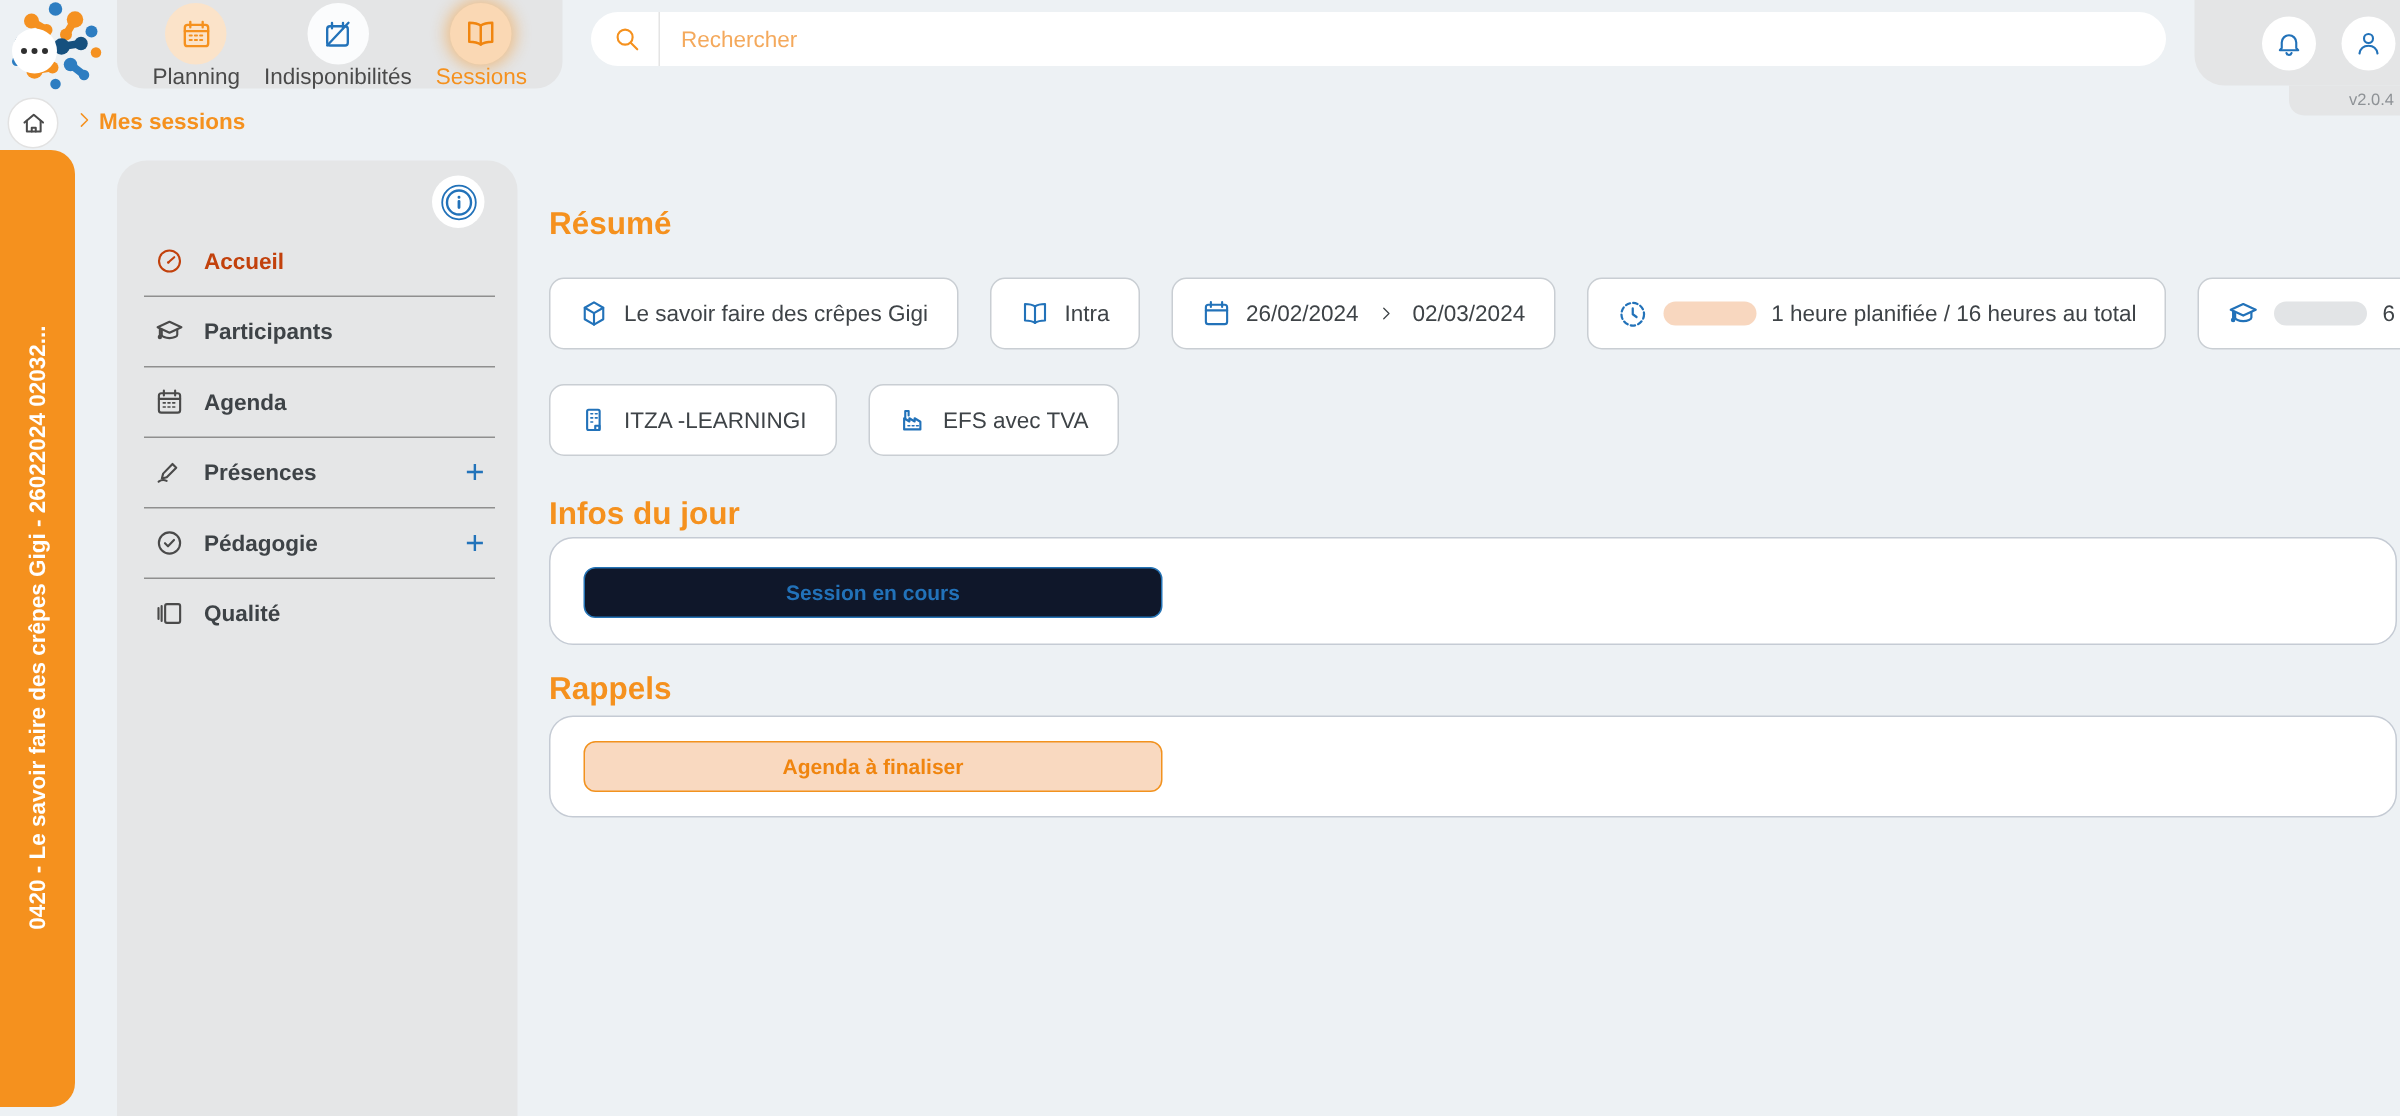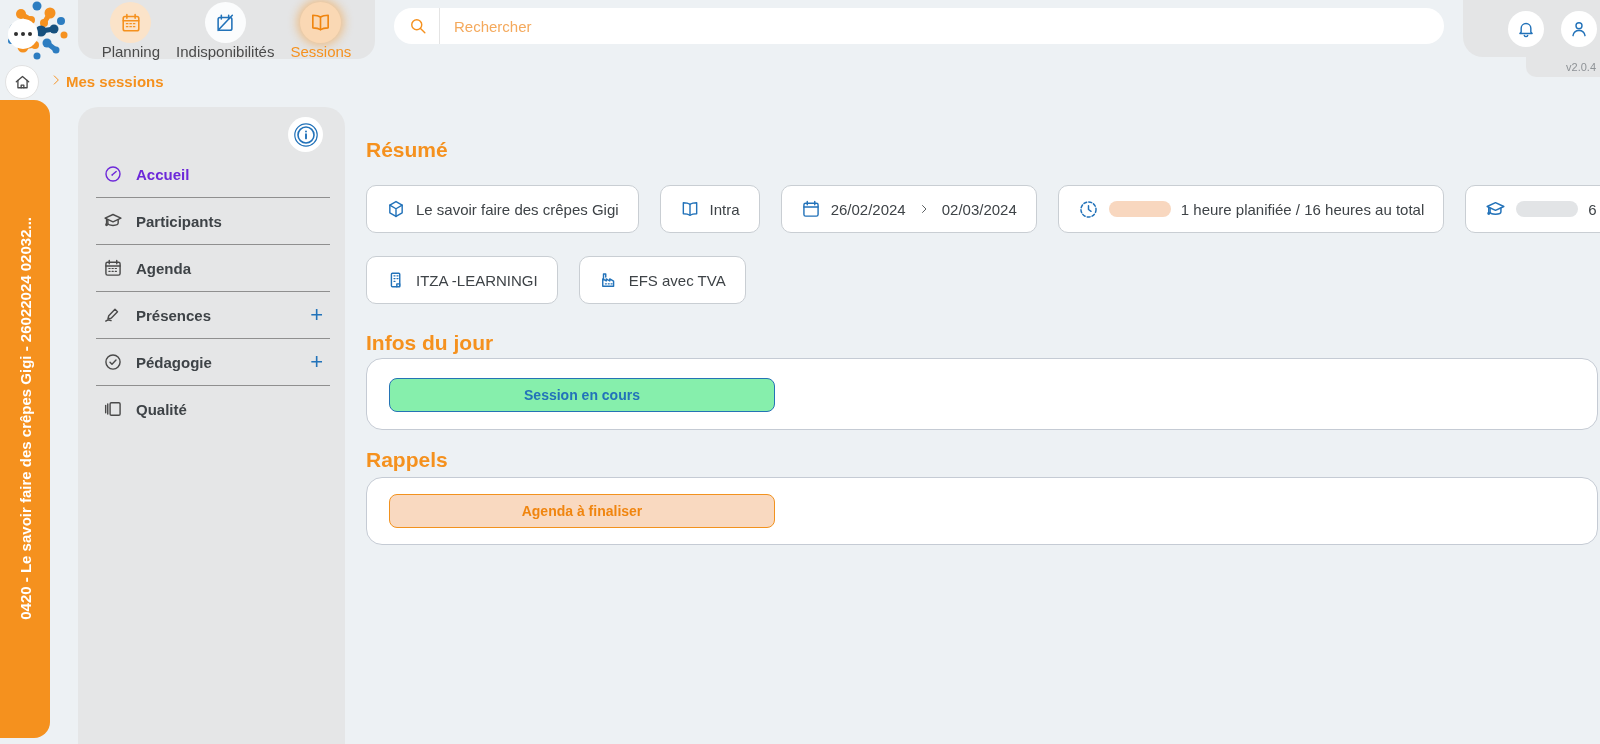--- a/index.html
+++ b/index.html
@@ -69,21 +69,21 @@
 
   
   .panel { position:absolute; left:78px; top:107px; width:267px; height:637px;
     background:#E5E6E7; border-radius:20px 20px 0 0; }
   .info-btn { position:absolute; right:22px; top:10px; width:35px; height:35px; border-radius:50%;
     background:#fff; color:#2272B9; display:flex; align-items:center; justify-content:center; cursor:pointer; }
   .menu { position:absolute; top:44px; left:0; right:0; }
   .menu-row { height:46px; display:flex; align-items:center; gap:13px; padding:0 22px 0 25px; cursor:pointer; }
   .menu-row .mi { color:#4A4A4A; display:flex; }
   .menu-row .ml { font-size:15px; font-weight:bold; color:#3E4347; }
-  .menu-row.active .mi, .menu-row.active .ml { color:#6d28d9; }
+  .menu-row.active .mi, .menu-row.active .ml { color:#c2410c; }
   .menu-plus { margin-left:auto; color:#2273BA; font-size:22px; font-weight:400; line-height:20px; cursor:pointer; }
   .sb-divider { height:1px; background:#8F8F8F; margin:0 15px 0 18px; }
 
   
   .sec-title { position:absolute; font-size:21px; font-weight:bold; color:#F5911E; }
   #t-resume { left:366px; top:138px; }
   #t-infos  { left:366px; top:331px; }
   #t-rappels{ left:366px; top:448px; }
 
   .chips { position:absolute; left:366px; display:flex; gap:21px; }
@@ -104,21 +104,21 @@
   .pill.green .fill { background:#43A53F; }
 
   .card { position:absolute; left:366px; width:1232px; background:#fff;
     border:1px solid #C5CBD4; border-radius:16px; }
   #card-infos { top:358px; height:72px; }
   #card-rappels { top:477px; height:68px; }
   .card-btn {
     position:absolute; left:22px; top:19px; width:386px; height:34px;
     border-radius:8px; font-family:inherit; font-size:14px; font-weight:bold; cursor:pointer;
   }
-  .btn-blue { background:#86efac; border:1.5px solid #2473B5; color:#2272B9; }
+  .btn-blue { background:#0f172a; border:1.5px solid #2473B5; color:#2272B9; }
   .btn-orange { background:#F9D9C0; border:1.5px solid #F2921E; color:#F0850F; }
   #card-rappels .card-btn { top:16px; }
 </style>
 </head>
 <body>
 
 <div class="logo">
   <svg width="62" height="60" viewBox="0 0 62 60">
     <g stroke-linecap="round">
       <line x1="15" y1="14" x2="25" y2="20" stroke="#F59120" stroke-width="5"></line>

